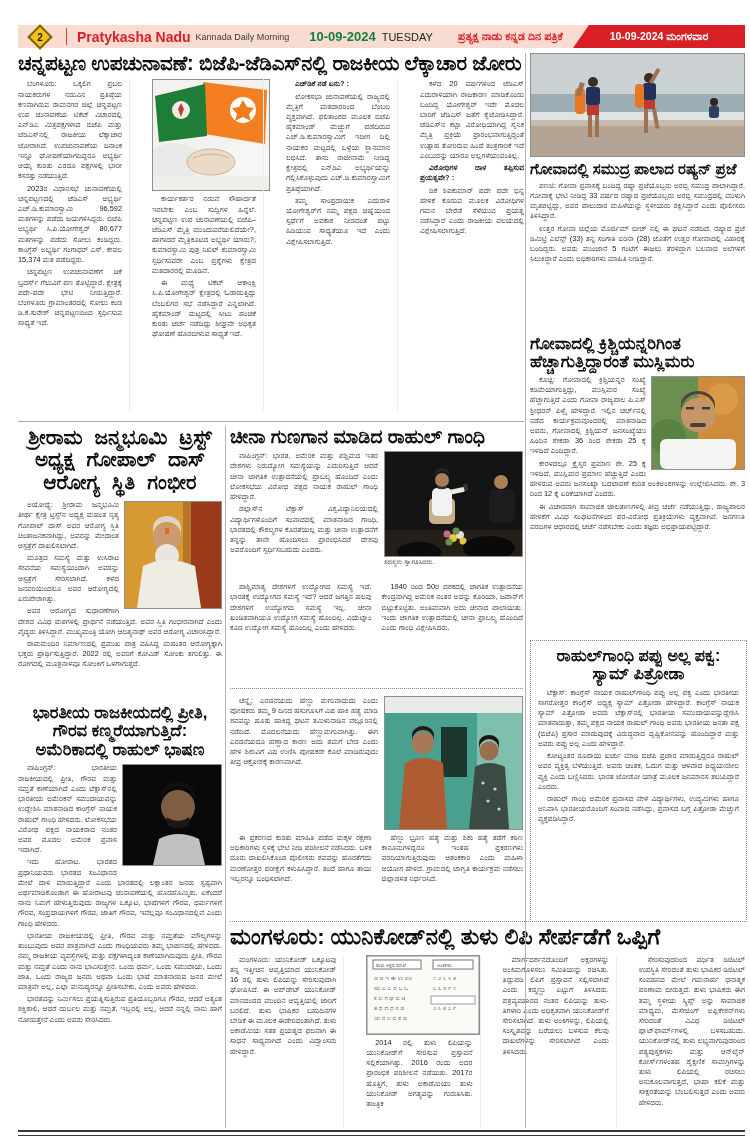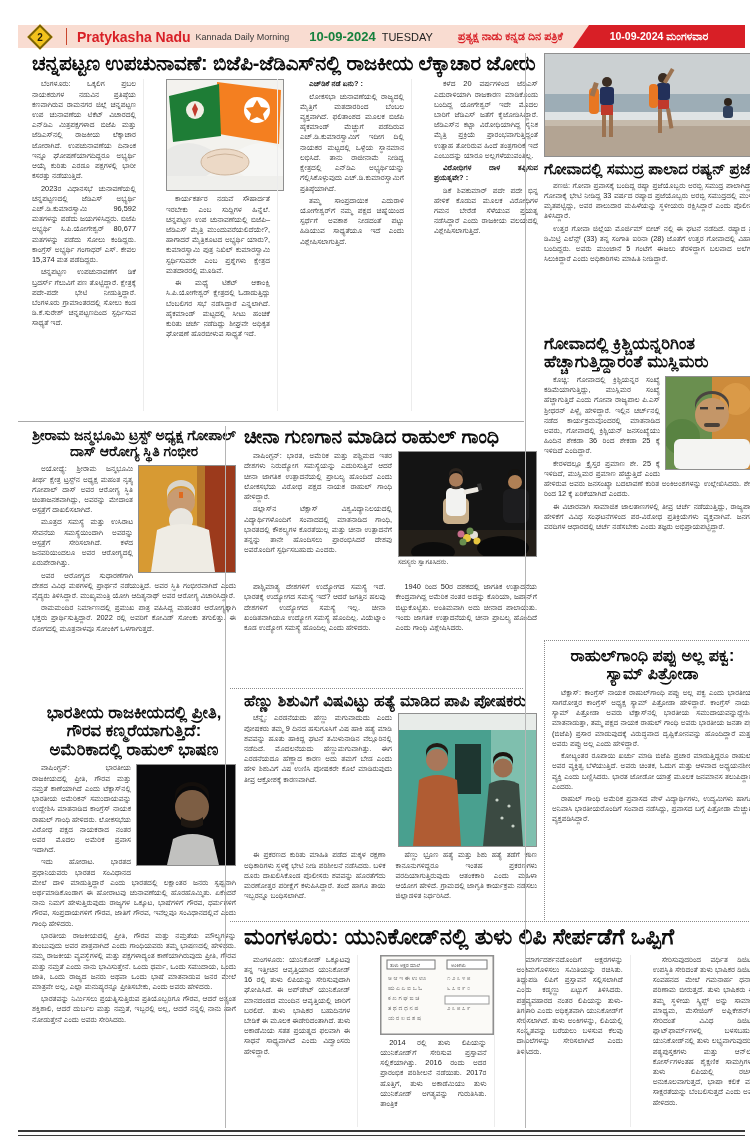--- a/index.html
+++ b/index.html
@@ -15,21 +15,21 @@
   .hdiv{width:1px;height:17px;background:#c9452e;margin:0 10px 0 17px;flex:0 0 auto;}
   .pname{color:#d81f26;font-weight:bold;font-size:14px;white-space:nowrap;}
   .ptag{color:#3a3a3a;font-size:9px;margin-left:5px;white-space:nowrap;}
   .hdate{color:#15803d;font-weight:bold;font-size:13px;margin-left:20px;white-space:nowrap;}
   .hday{color:#222;font-size:11px;margin-left:6px;white-space:nowrap;}
   .ktitle{color:#d81f26;font-weight:bold;font-size:11px;margin-left:auto;margin-right:10px;white-space:nowrap;}
   .ribbon{height:23px;width:172px;flex:0 0 auto;background:#d81f26;
           clip-path:polygon(16px 0,100% 0,100% 100%,0 100%);
           display:flex;align-items:center;justify-content:center;color:#fff;font-weight:bold;font-size:10.5px;}
   
-  .art{position:absolute;overflow:hidden;margin-left:14px;}
+  .art{position:absolute;overflow:hidden;}
   .hl{font-weight:bold;color:#0d0d0d;line-height:1.12;}
   .body{font-size:7.4px;line-height:1.38;text-align:justify;color:#1c1c1c;overflow:hidden;}
   .para{text-indent:9px;margin:0 0 2px 0;}
   .sub{font-weight:bold;}
   .cols{display:flex;}
   .cols>div{flex:1;min-width:0;}
   .cols>div+div{margin-left:7px;padding-left:22px;border-left:1px solid #ececec;}
   .ph{display:block;border:1px solid #8f8f8f;background:#ddd;}
   .fr{float:right;margin:1px 0 3px 5px;}
   .cap{font-size:6.8px;color:#222;margin-top:1px;text-align:left;}
@@ -158,21 +158,21 @@
   <div class="art box" style="left:530px;top:640px;width:201px;height:268px;">
     <div class="hl" style="font-size:16px;text-align:center;">ರಾಹುಲ್‌ಗಾಂಧಿ ಪಪ್ಪು ಅಲ್ಲ ಪಕ್ವ: ಸ್ಯಾಮ್ ಪಿತ್ರೋಡಾ</div>
     <div class="body" style="margin-top:5px;height:228px;">
       <p class="para">ಟೆಕ್ಸಾಸ್: ಕಾಂಗ್ರೆಸ್ ನಾಯಕ ರಾಹುಲ್‌ಗಾಂಧಿ ಪಪ್ಪು ಅಲ್ಲ ಪಕ್ವ ಎಂದು ಭಾರತೀಯ ಸಾಗರೋತ್ತರ ಕಾಂಗ್ರೆಸ್ ಅಧ್ಯಕ್ಷ ಸ್ಯಾಮ್ ಪಿತ್ರೋಡಾ ಹೇಳಿದ್ದಾರೆ. ಕಾಂಗ್ರೆಸ್ ನಾಯಕ ಸ್ಯಾಮ್ ಪಿತ್ರೋಡಾ ಅವರು ಟೆಕ್ಸಾಸ್‌ನಲ್ಲಿ ಭಾರತೀಯ ಸಮುದಾಯವನ್ನುದ್ದೇಶಿಸಿ ಮಾತನಾಡುತ್ತಾ, ತಮ್ಮ ಪಕ್ಷದ ನಾಯಕ ರಾಹುಲ್ ಗಾಂಧಿ ಅವರು ಭಾರತೀಯ ಜನತಾ ಪಕ್ಷ (ಬಿಜೆಪಿ) ಪ್ರಸಾರ ಮಾಡುವುದಕ್ಕೆ ವಿರುದ್ಧವಾದ ದೃಷ್ಟಿಕೋನವನ್ನು ಹೊಂದಿದ್ದಾರೆ ಮತ್ತು ಅವರು ಪಪ್ಪು ಅಲ್ಲ ಎಂದು ಹೇಳಿದ್ದಾರೆ.</p>
       <p class="para">ಕೋಟ್ಯಂತರ ರೂಪಾಯಿ ಖರ್ಚು ಮಾಡಿ ಬಿಜೆಪಿ ಪ್ರಚಾರ ಮಾಡುತ್ತಿದ್ದರೂ ರಾಹುಲ್ ಅವರ ವ್ಯಕ್ತಿತ್ವ ಬೆಳೆಯುತ್ತಿದೆ. ಅವರು ಚಿಂತಕ, ಓದುಗ ಮತ್ತು ಆಳವಾದ ಅಧ್ಯಯನಶೀಲ ವ್ಯಕ್ತಿ ಎಂದು ಬಣ್ಣಿಸಿದರು. ಭಾರತ ಜೋಡೋ ಯಾತ್ರೆ ಮೂಲಕ ಜನಮಾನಸ ತಲುಪಿದ್ದಾರೆ ಎಂದರು.</p>
       <p class="para">ರಾಹುಲ್ ಗಾಂಧಿ ಅಮೆರಿಕ ಪ್ರವಾಸದ ವೇಳೆ ವಿದ್ಯಾರ್ಥಿಗಳು, ಉದ್ಯಮಿಗಳು ಹಾಗೂ ಅನಿವಾಸಿ ಭಾರತೀಯರೊಂದಿಗೆ ಸಂವಾದ ನಡೆಸಿದ್ದು, ಪ್ರವಾಸದ ಬಗ್ಗೆ ಪಿತ್ರೋಡಾ ಮೆಚ್ಚುಗೆ ವ್ಯಕ್ತಪಡಿಸಿದ್ದಾರೆ.</p>
     </div>
   </div>
 
   <div class="art" style="left:18px;top:428px;width:204px;height:268px;">
-    <div class="hl" style="font-size:14px;text-align:center;">ಶ್ರೀರಾಮ ಜನ್ಮಭೂಮಿ ಟ್ರಸ್ಟ್ ಅಧ್ಯಕ್ಷ ಗೋಪಾಲ್ ದಾಸ್ ಆರೋಗ್ಯ ಸ್ಥಿತಿ ಗಂಭೀರ</div>
+    <div class="hl" style="font-size:20px;text-align:center;font-family:Liberation Mono, monospace;">ಶ್ರೀರಾಮ ಜನ್ಮಭೂಮಿ ಟ್ರಸ್ಟ್ ಅಧ್ಯಕ್ಷ ಗೋಪಾಲ್ ದಾಸ್ ಆರೋಗ್ಯ ಸ್ಥಿತಿ ಗಂಭೀರ</div>
     <div class="body" style="margin-top:5px;height:228px;">
       <svg class="ph fr" width="96" height="106" viewBox="0 0 96 106" xmlns="http://www.w3.org/2000/svg">
         <rect width="96" height="106" fill="#d79a33"></rect>
         <rect x="64" width="32" height="106" fill="#9c3a1c"></rect>
         <rect x="58" width="8" height="106" fill="#b5762a"></rect>
         <circle cx="42" cy="36" r="14" fill="#c89b72"></circle>
         <path d="M28,34 a14,14 0 0 1 28,0 l0,-8 a14,12 0 0 0 -28,0 z" fill="#d9d5cc"></path>
         <rect x="40" y="26" width="4" height="6" fill="#e06a1f"></rect>
         <ellipse cx="42" cy="54" rx="12" ry="12" fill="#e9e6df"></ellipse>
         <path d="M12,106 L18,64 Q42,52 70,64 L76,106 Z" fill="#efece4"></path>
@@ -239,21 +239,20 @@
         <div class="cap">ಸದಸ್ಯರು ಸ್ವಾಗತಿಸಿದರು.</div>
       </div>
     </div>
     <div class="body" style="margin-top:3px;height:104px;column-count:2;column-gap:10px;">
       <p class="para">ಪಾಶ್ಚಿಮಾತ್ಯ ದೇಶಗಳಿಗೆ ಉದ್ಯೋಗದ ಸಮಸ್ಯೆ ಇದೆ. ಭಾರತಕ್ಕೆ ಉದ್ಯೋಗದ ಸಮಸ್ಯೆ ಇದೆ? ಆದರೆ ಜಗತ್ತಿನ ಹಲವು ದೇಶಗಳಿಗೆ ಉದ್ಯೋಗದ ಸಮಸ್ಯೆ ಇಲ್ಲ. ಚೀನಾ ಖಂಡಿತವಾಗಿಯೂ ಉದ್ಯೋಗ ಸಮಸ್ಯೆ ಹೊಂದಿಲ್ಲ. ವಿಯೆಟ್ನಾಂ ಕೂಡ ಉದ್ಯೋಗ ಸಮಸ್ಯೆ ಹೊಂದಿಲ್ಲ ಎಂದು ಹೇಳಿದರು.</p>
       <p class="para">1940 ರಿಂದ 50ರ ದಶಕದಲ್ಲಿ ಜಾಗತಿಕ ಉತ್ಪಾದನೆಯ ಕೇಂದ್ರವಾಗಿದ್ದ ಅಮೆರಿಕ ನಂತರ ಅದನ್ನು ಕೊರಿಯಾ, ಜಪಾನ್‌ಗೆ ಬಿಟ್ಟುಕೊಟ್ಟಿತು. ಅಂತಿಮವಾಗಿ ಅದು ಚೀನಾದ ಪಾಲಾಯಿತು. ಇಂದು ಜಾಗತಿಕ ಉತ್ಪಾದನೆಯಲ್ಲಿ ಚೀನಾ ಪ್ರಾಬಲ್ಯ ಹೊಂದಿದೆ ಎಂದು ಗಾಂಧಿ ವಿಶ್ಲೇಷಿಸಿದರು.</p>
     </div>
   </div>
 
   <div class="art" style="left:230px;top:692px;width:293px;height:228px;">
-    <div class="hl" style="font-size:15.5px;">ಹೆಣ್ಣು ಶಿಶುವಿಗೆ ವಿಷವಿಟ್ಟು ಹತ್ಯೆ ಮಾಡಿದ ಪಾಪಿ ಪೋಷಕರು</div>
     <div style="display:flex;margin-top:4px;">
       <div class="body" style="width:148px;height:134px;flex:0 0 auto;">
         <p class="para">ಚೆನ್ನೈ: ಎರಡನೆಯದು ಹೆಣ್ಣು ಮಗುವಾದುದು ಎಂದು ಪೋಷಕರು ತಮ್ಮ 9 ದಿನದ ಹಸುಗೂಸಿಗೆ ವಿಷ ಹಾಕಿ ಹತ್ಯೆ ಮಾಡಿ ಶವವನ್ನು ಹೂತು ಹಾಕಿದ್ದ ಘಟನೆ ತಮಿಳುನಾಡಿನ ವೆಲ್ಲೂರಿನಲ್ಲಿ ನಡೆದಿದೆ. ಮೊದಲನೆಯದು ಹೆಣ್ಣುಮಗುವಾಗಿತ್ತು. ಈಗ ಎರಡನೆಯದೂ ಹೆಣ್ಣಾದ ಕಾರಣ ಅದು ತಮಗೆ ಬೇಡ ಎಂದು ಹೇಳಿ ಶಿಶುವಿಗೆ ವಿಷ ಉಣಿಸಿ ಪೋಷಕರೇ ಕೊಲೆ ಮಾಡಿರುವುದು ತೀವ್ರ ಆಕ್ರೋಶಕ್ಕೆ ಕಾರಣವಾಗಿದೆ.</p>
       </div>
       <svg class="ph" style="margin-left:6px;" width="137" height="132" viewBox="0 0 137 132" xmlns="http://www.w3.org/2000/svg">
         <rect width="137" height="132" fill="#49a08f"></rect>
         <rect width="137" height="16" fill="#e8ece9"></rect>
         <rect x="92" y="16" width="45" height="116" fill="#7fbfae"></rect>
         <rect x="56" y="30" width="26" height="50" fill="#1e3630"></rect>
         <g>

